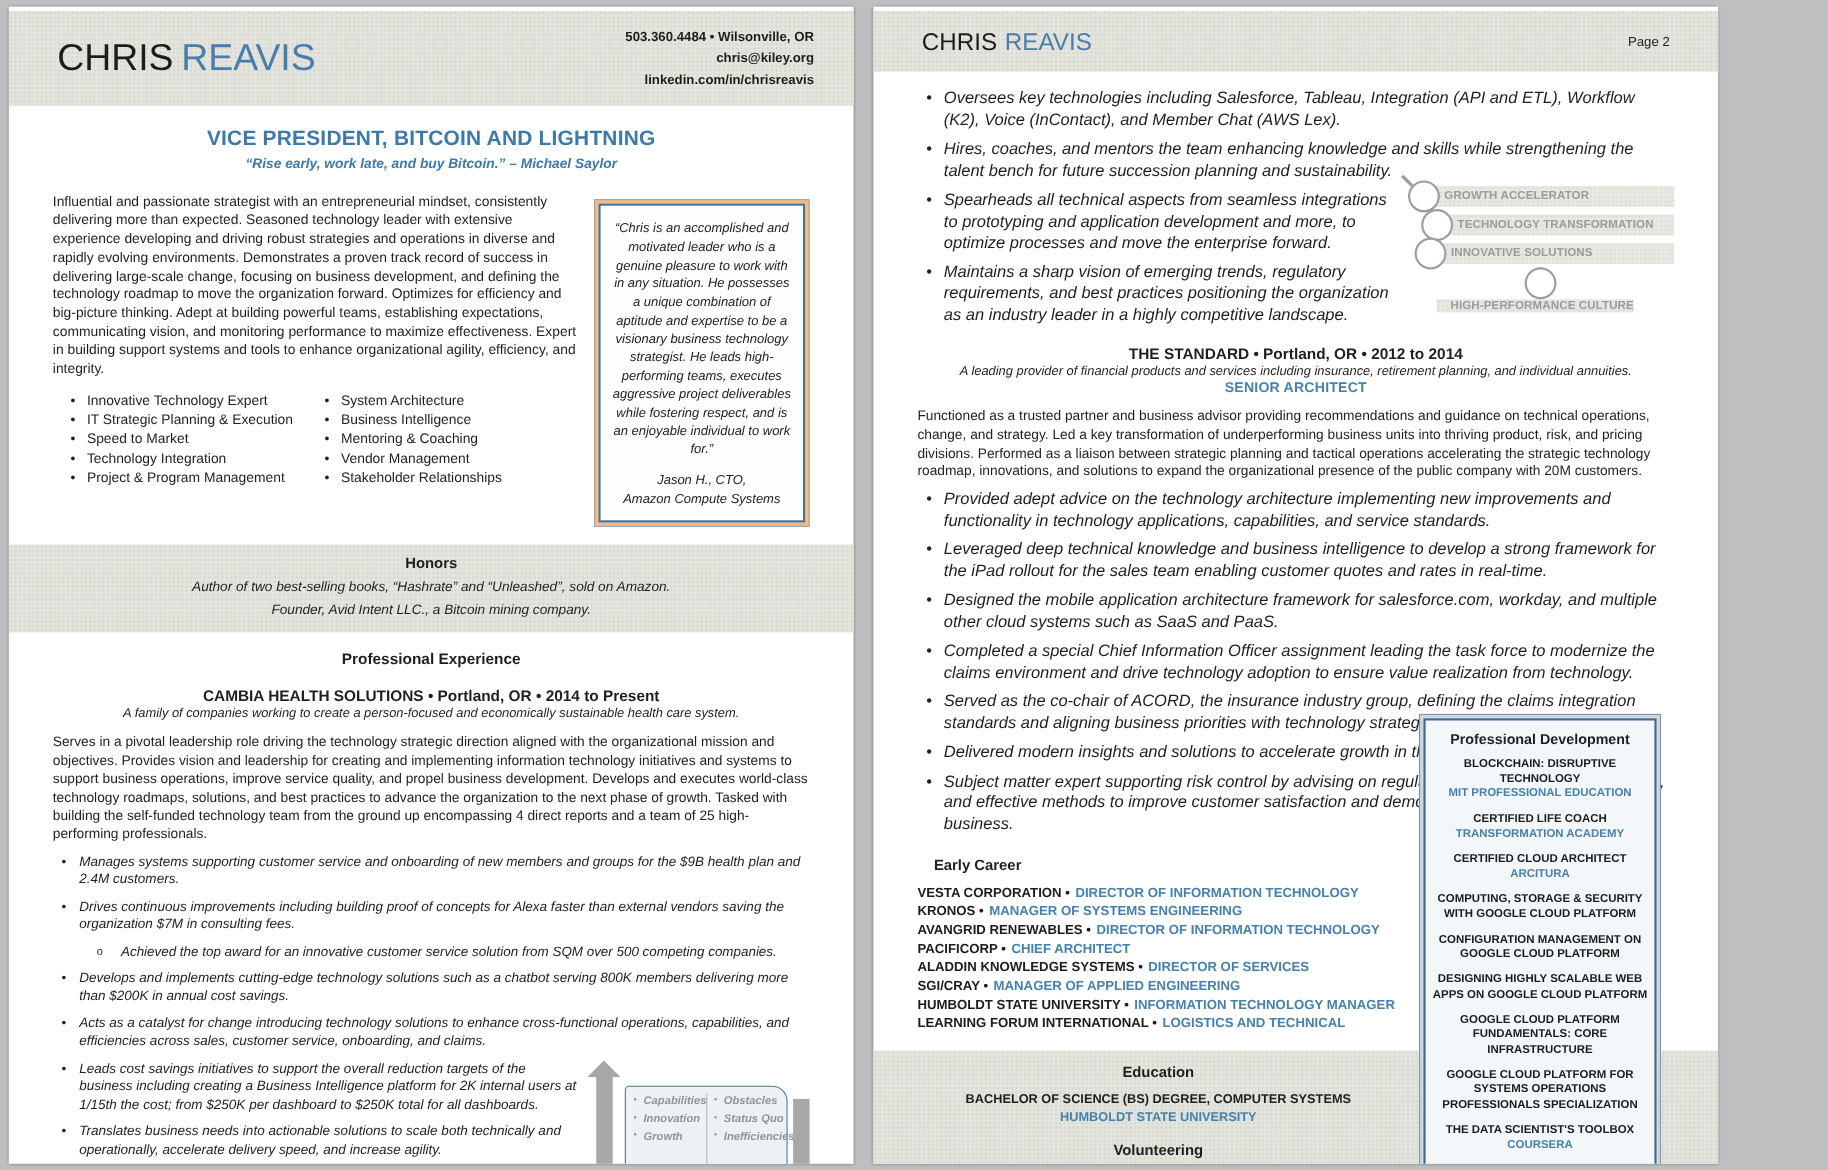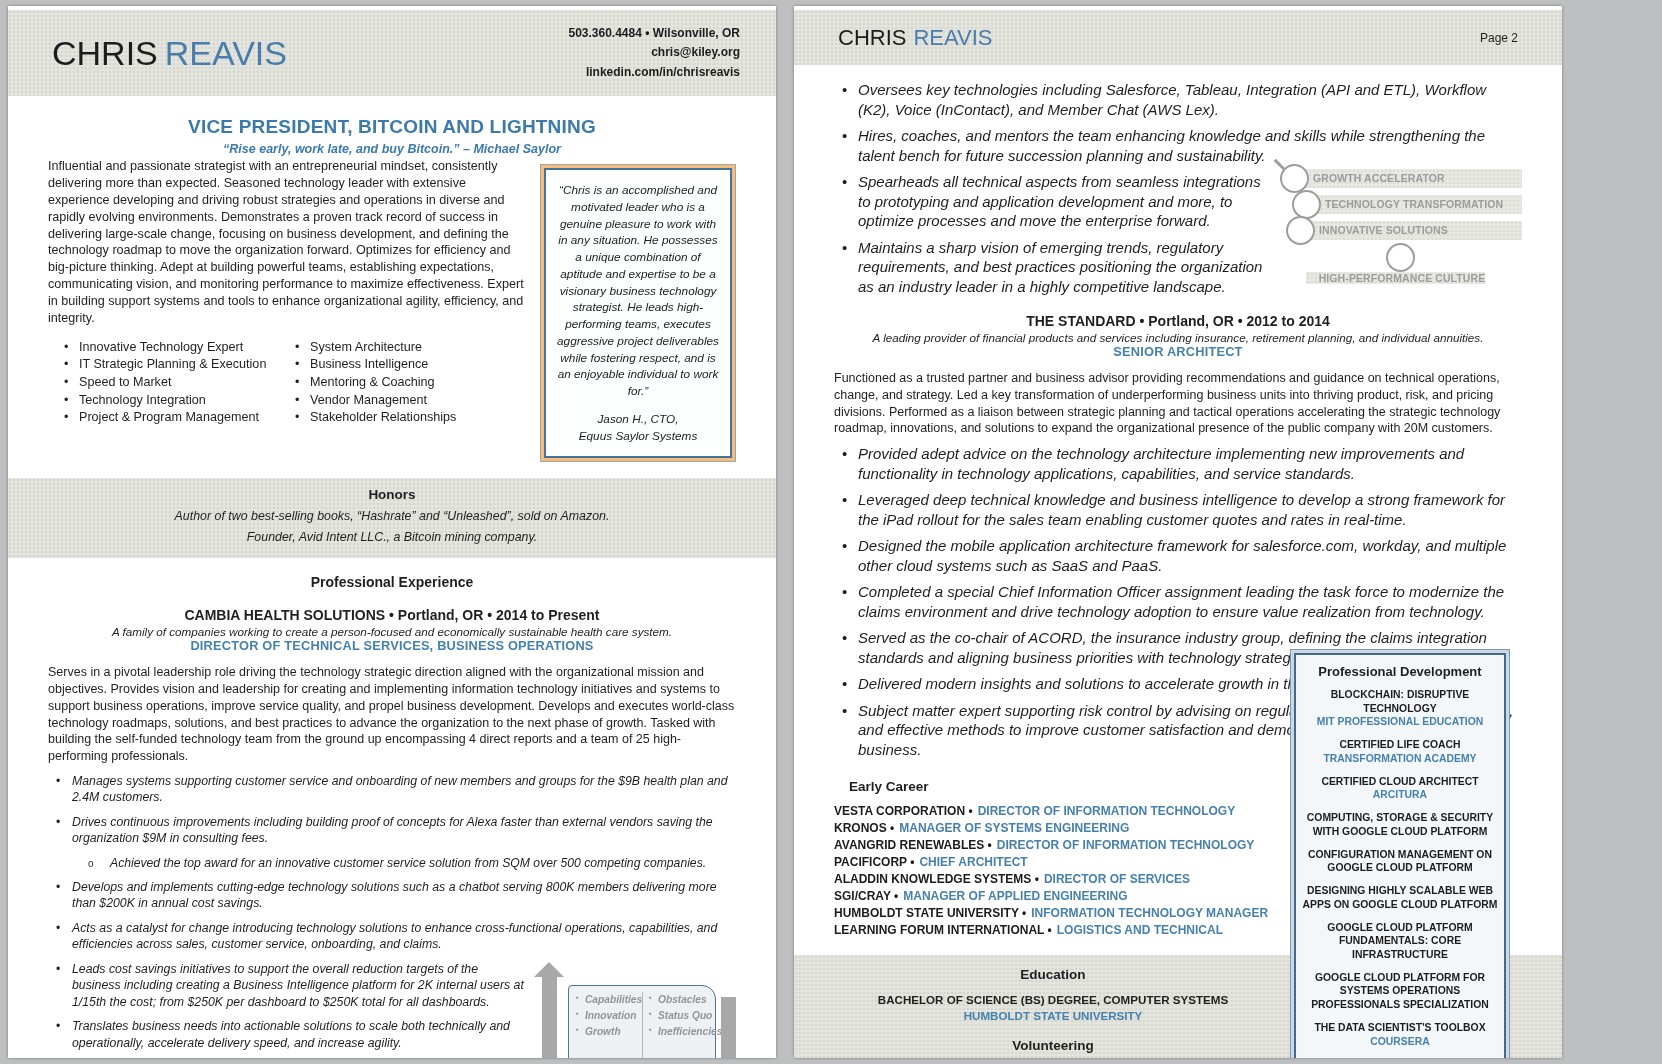--- a/index.html
+++ b/index.html
@@ -28,21 +28,21 @@
   
   .p1-header { height:86px; margin-top:4px; display:flex; justify-content:space-between; align-items:center; padding:0 36px 0 44px; }
   .name { font-size:34px; color:#1c1c1c; white-space:nowrap; }
   .name .last { color:#4a7dab; margin-left:7px; }
   .contact { text-align:right; font-size:12px; font-weight:bold; line-height:1.6; color:#1c1c1c; }
 
   .p1-body { padding:0 40px; }
   .doc-title { text-align:center; font-size:19px; font-weight:bold; color:#3c79ac; margin-top:20px; letter-spacing:.2px; }
   .tagline { text-align:center; font-size:12.5px; font-weight:bold; font-style:italic; color:#3c79ac; margin-top:4px; }
 
-  .intro-row { display:flex; gap:16px; margin-top:2px; }
+  .intro-row { display:flex; gap:16px; margin-top:19px; }
   .intro-left { flex:1; }
   .summary { font-size:12.6px; line-height:1.34; }
   .skills { display:flex; margin-top:12px; padding-left:14px; }
   .skills ul { list-style:none; width:50%; font-size:12.6px; line-height:1.4; }
   .skills li { padding-left:17px; position:relative; }
   .skills li::before { content:"•"; position:absolute; left:2px; }
 
   .quote-outer { width:196px; border:1px solid #8fa8bd; background:#fdba74; padding:3px; align-self:flex-start; margin-top:6px; }
   .quote-inner { border:2px solid #41749e; background:#fdfefe; padding:12px 8px 12px; font-size:11.8px; font-style:italic; text-align:center; line-height:1.42; color:#222; }
   .quote-attr { margin-top:11px; }
@@ -161,42 +161,41 @@
               <li>Vendor Management</li>
               <li>Stakeholder Relationships</li>
             </ul>
         </div>
       </div>
       <div class="quote-outer">
         <div class="quote-inner">
           <div>“Chris is an accomplished and motivated leader who is a genuine pleasure to work with in any situation. He possesses a unique combination of aptitude and expertise to be a visionary business technology strategist. He leads high-performing teams, executes aggressive project deliverables while fostering respect, and is an enjoyable individual to work for.”</div>
           <div class="quote-attr">
             <div>Jason H., CTO,</div>
-            <div>Equus Saylor Systems</div>
+            <div>Amazon Compute Systems</div>
           </div>
         </div>
       </div>
     </div>
 
     <div class="honors band">
       <div class="sec-head">Honors</div>
       <div class="line">Author of two best-selling books, “Hashrate” and “Unleashed”, sold on Amazon.</div>
       <div class="line">Founder, Avid Intent LLC., a Bitcoin mining company.</div>
     </div>
 
     <div class="exp-head">Professional Experience</div>
 
     <div class="company-line">CAMBIA HEALTH SOLUTIONS • Portland, OR • 2014 to Present</div>
     <div class="company-desc">A family of companies working to create a person-focused and economically sustainable health care system.</div>
-    <div class="role">DIRECTOR OF TECHNICAL SERVICES, BUSINESS OPERATIONS</div>
     <div class="job-para">Serves in a pivotal leadership role driving the technology strategic direction aligned with the organizational mission and objectives. Provides vision and leadership for creating and implementing information technology initiatives and systems to support business operations, improve service quality, and propel business development. Develops and executes world-class technology roadmaps, solutions, and best practices to advance the organization to the next phase of growth. Tasked with building the self-funded technology team from the ground up encompassing 4 direct reports and a team of 25 high-performing professionals.</div>
 
     <ul class="jbul">
       <li>Manages systems supporting customer service and onboarding of new members and groups for the $9B health plan and 2.4M customers.</li>
-      <li>Drives continuous improvements including building proof of concepts for Alexa faster than external vendors saving the organization $9M in consulting fees.</li>
+      <li>Drives continuous improvements including building proof of concepts for Alexa faster than external vendors saving the organization $7M in consulting fees.</li>
       <li class="sub">Achieved the top award for an innovative customer service solution from SQM over 500 competing companies.</li>
       <li>Develops and implements cutting-edge technology solutions such as a chatbot serving 800K members delivering more than $200K in annual cost savings.</li>
       <li>Acts as a catalyst for change introducing technology solutions to enhance cross-functional operations, capabilities, and efficiencies across sales, customer service, onboarding, and claims.</li>
     </ul>
 
     <div class="grow-box">
       <div class="arrow-up"></div>
       <div class="values-box">
         <ul class="vleft">
             <li>Capabilities</li>

